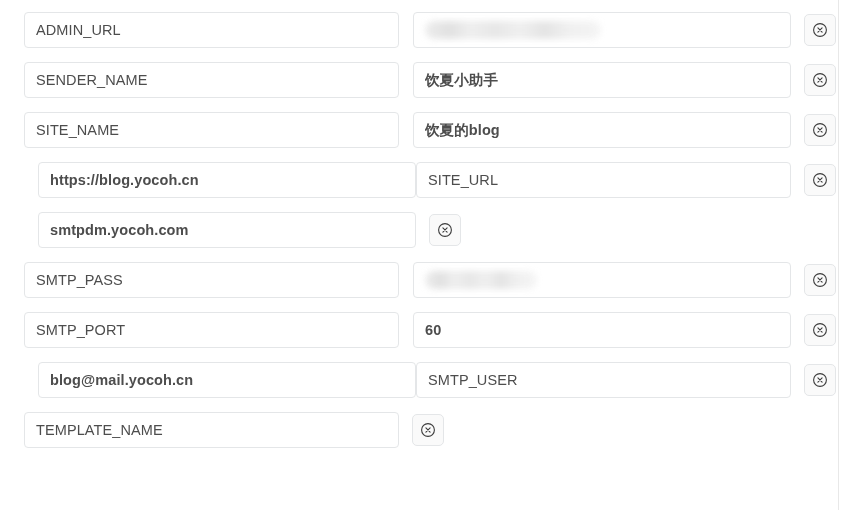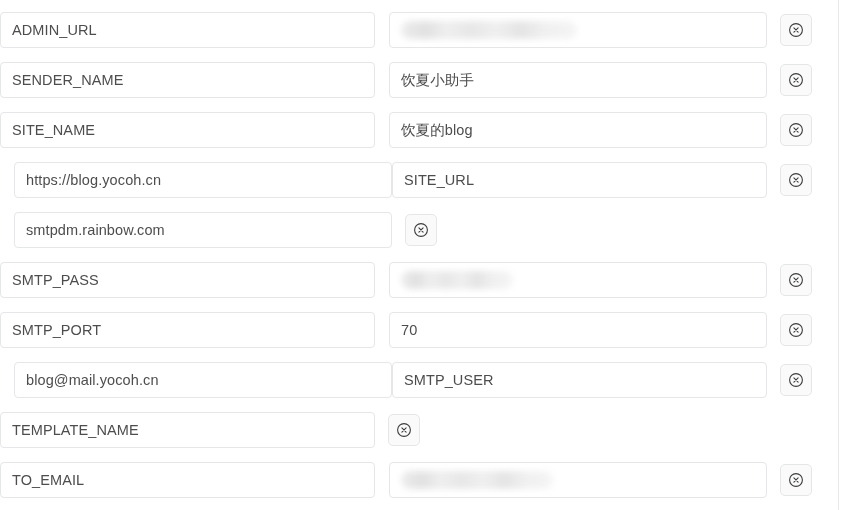--- a/index.html
+++ b/index.html
@@ -29,21 +29,21 @@
 
   .rows {
     padding: 12px 0 0 0;
   }
 
   .row {
     display: flex;
     align-items: center;
     height: 36px;
     margin-bottom: 14px;
-    padding-left: 0;
+    padding-left: 24px;
   }
 
   .field {
     height: 36px;
     box-sizing: border-box;
     border: 1px solid #e4e6e8;
     border-radius: 4px;
     background: #ffffff;
     display: flex;
     align-items: center;
@@ -58,20 +58,21 @@
   .field-key {
     width: 375px;
     min-width: 375px;
   }
 
   .field-value {
     width: 378px;
     min-width: 378px;
     margin-left: 14px;
     position: relative;
+    font-weight: bold;
   }
 
   .value-text {
     display: block;
     overflow: hidden;
     text-overflow: clip;
     white-space: nowrap;
   }
 
   
@@ -178,21 +179,21 @@
       <span>
         <svg width="16" height="16" viewBox="0 0 16 16">
           <circle cx="8" cy="8" r="6.4" fill="none" stroke="#3c3c3c" stroke-width="1.1"></circle>
           <path d="M5.9 5.9 L10.1 10.1 M10.1 5.9 L5.9 10.1" stroke="#3c3c3c" stroke-width="1.1" stroke-linecap="round"></path>
         </svg>
       </span>
     </div>
   </div>
       <div class="row">
     <div class="field field-value">
-      <span class="value-text">smtpdm.rainbow.com</span>
+      <span class="value-text">smtpdm.yocoh.com</span>
     </div>
     <div class="btn-delete" title="Delete">
       <span>
         <svg width="16" height="16" viewBox="0 0 16 16">
           <circle cx="8" cy="8" r="6.4" fill="none" stroke="#3c3c3c" stroke-width="1.1"></circle>
           <path d="M5.9 5.9 L10.1 10.1 M10.1 5.9 L5.9 10.1" stroke="#3c3c3c" stroke-width="1.1" stroke-linecap="round"></path>
         </svg>
       </span>
     </div>
   </div>
@@ -211,21 +212,21 @@
           <path d="M5.9 5.9 L10.1 10.1 M10.1 5.9 L5.9 10.1" stroke="#3c3c3c" stroke-width="1.1" stroke-linecap="round"></path>
         </svg>
       </span>
     </div>
   </div>
       <div class="row">
     <div class="field field-key">
       <span class="value-text">SMTP_PORT</span>
     </div>
     <div class="field field-value">
-      <span class="value-text">70</span>
+      <span class="value-text">60</span>
     </div>
     <div class="btn-delete" title="Delete">
       <span>
         <svg width="16" height="16" viewBox="0 0 16 16">
           <circle cx="8" cy="8" r="6.4" fill="none" stroke="#3c3c3c" stroke-width="1.1"></circle>
           <path d="M5.9 5.9 L10.1 10.1 M10.1 5.9 L5.9 10.1" stroke="#3c3c3c" stroke-width="1.1" stroke-linecap="round"></path>
         </svg>
       </span>
     </div>
   </div>
@@ -251,31 +252,14 @@
     </div>
     <div class="btn-delete" title="Delete">
       <span>
         <svg width="16" height="16" viewBox="0 0 16 16">
           <circle cx="8" cy="8" r="6.4" fill="none" stroke="#3c3c3c" stroke-width="1.1"></circle>
           <path d="M5.9 5.9 L10.1 10.1 M10.1 5.9 L5.9 10.1" stroke="#3c3c3c" stroke-width="1.1" stroke-linecap="round"></path>
         </svg>
       </span>
     </div>
   </div>
-      <div class="row">
-    <div class="field field-key">
-      <span class="value-text">TO_EMAIL</span>
-    </div>
-    <div class="field field-value">
-
-    <span class="redacted r-mid"></span>
-        </div>
-    <div class="btn-delete" title="Delete">
-      <span>
-        <svg width="16" height="16" viewBox="0 0 16 16">
-          <circle cx="8" cy="8" r="6.4" fill="none" stroke="#3c3c3c" stroke-width="1.1"></circle>
-          <path d="M5.9 5.9 L10.1 10.1 M10.1 5.9 L5.9 10.1" stroke="#3c3c3c" stroke-width="1.1" stroke-linecap="round"></path>
-        </svg>
-      </span>
-    </div>
-  </div>
     </div>
 </div>
 
 </body></html>

